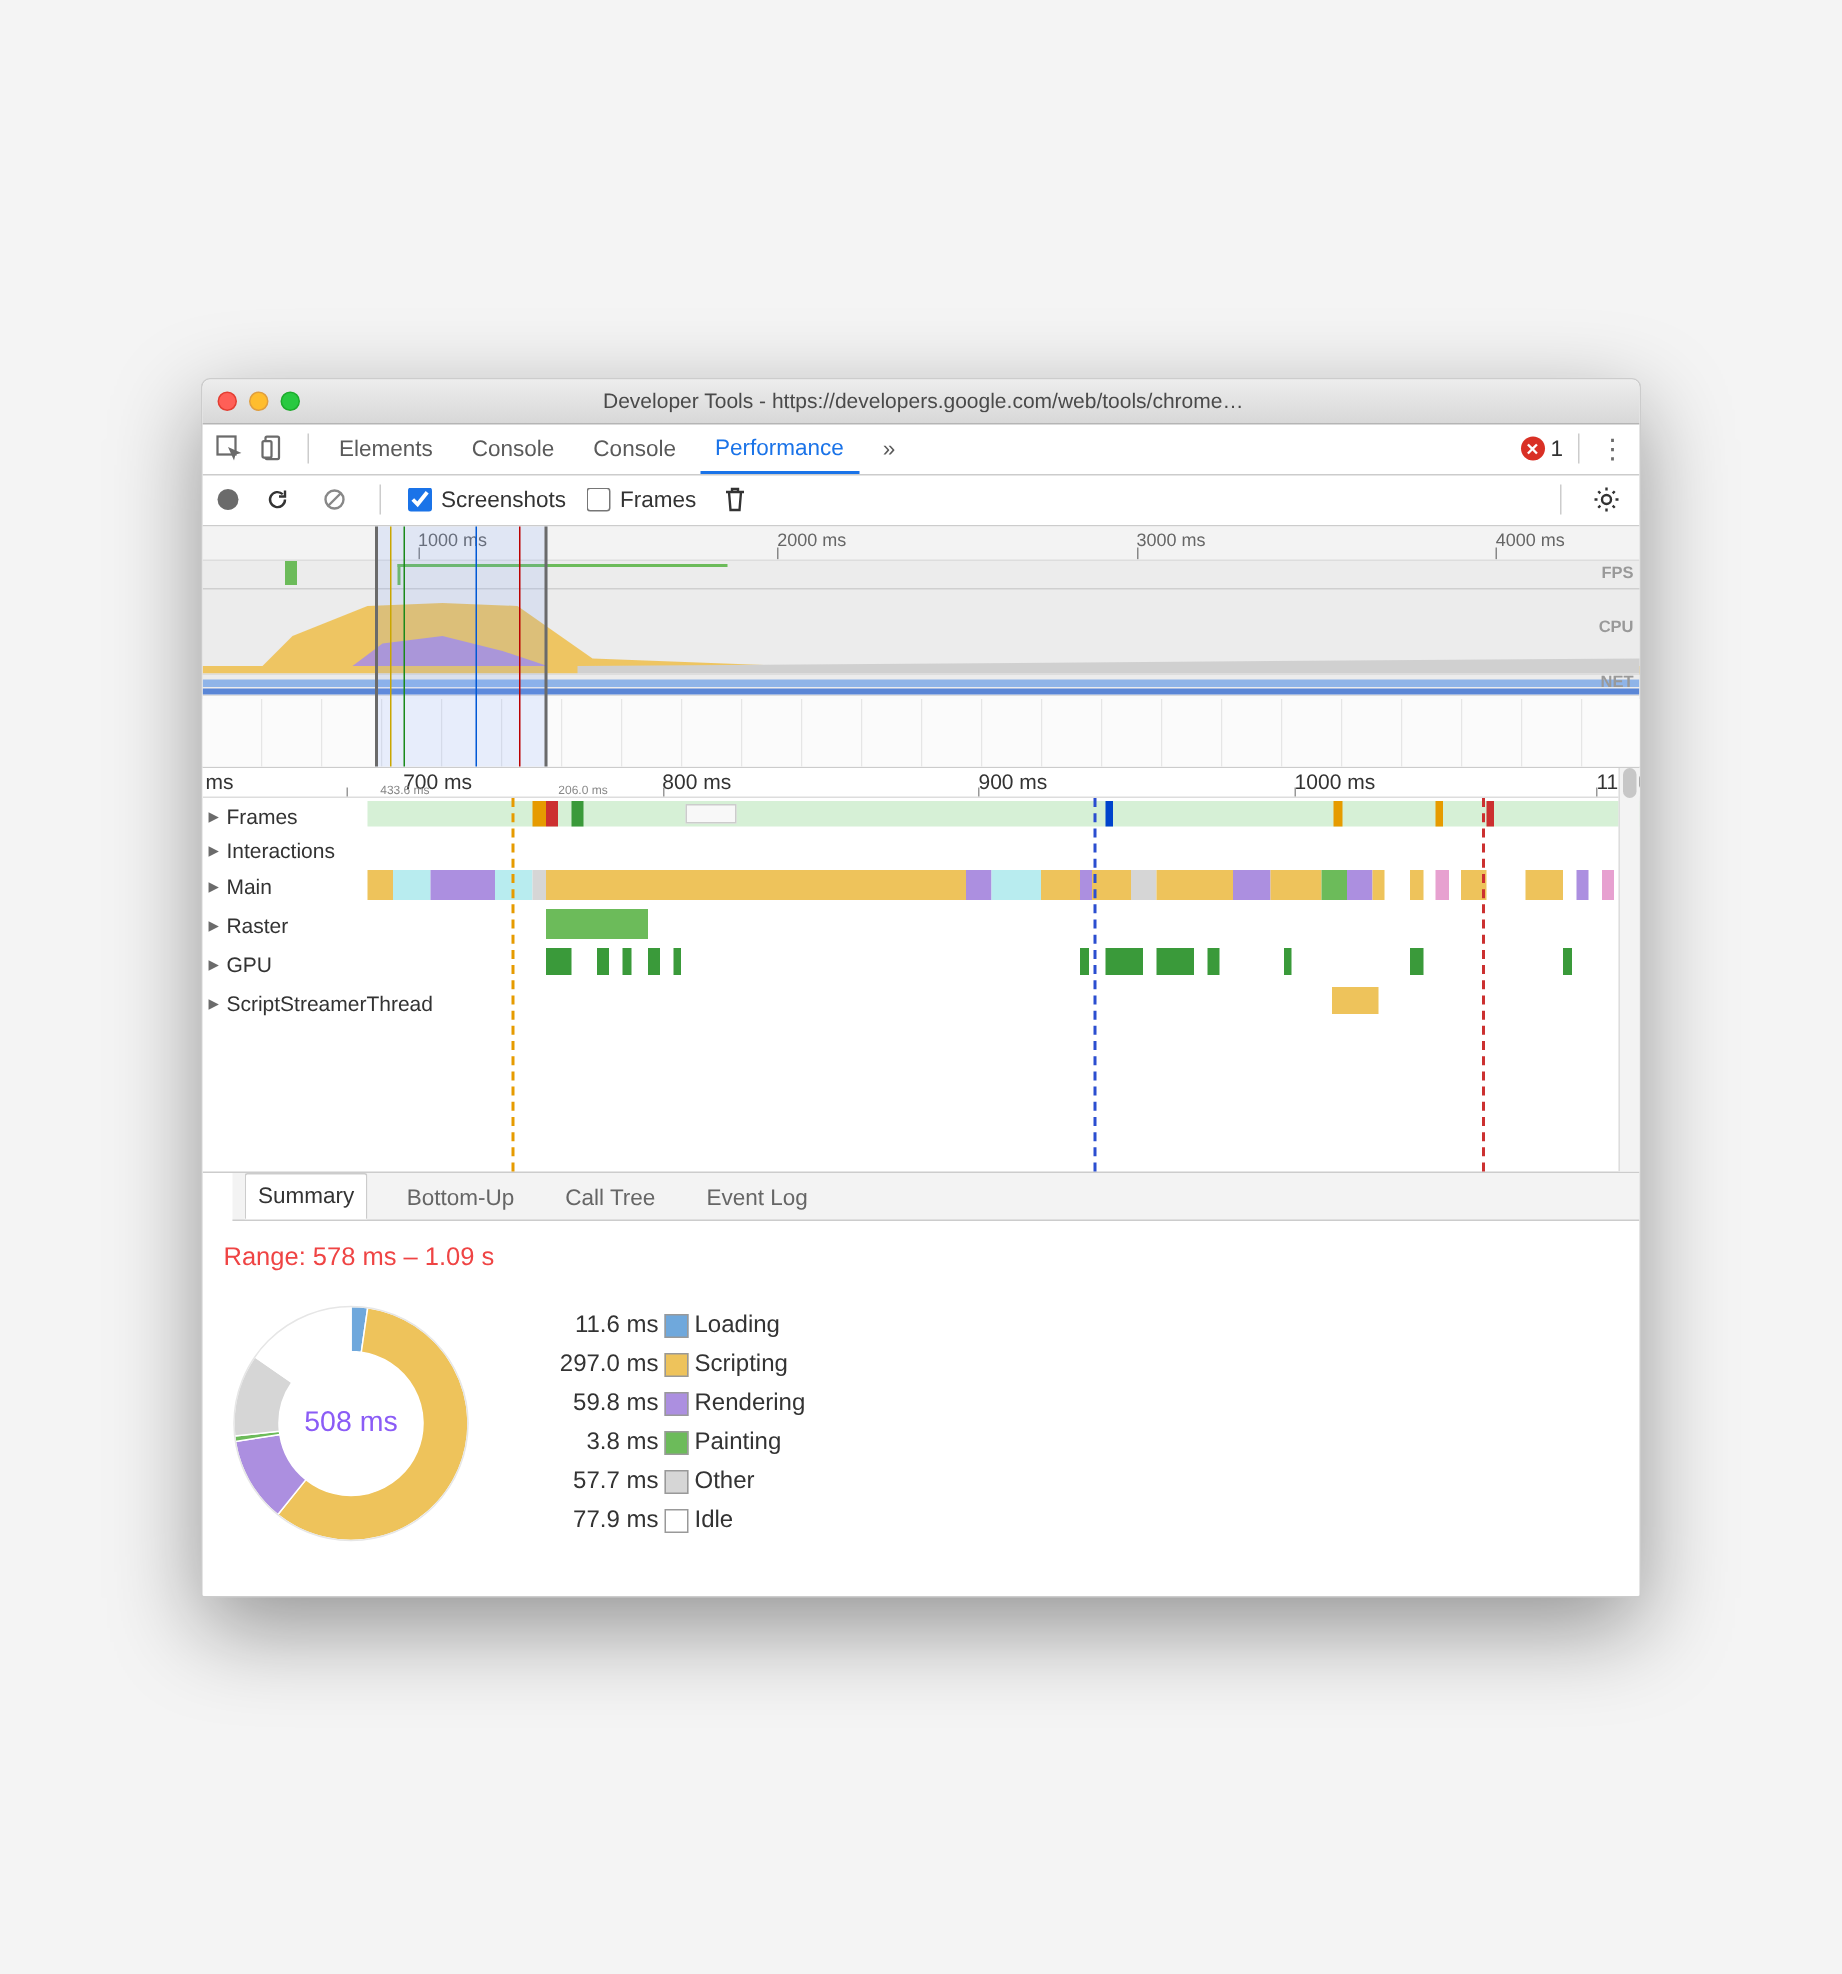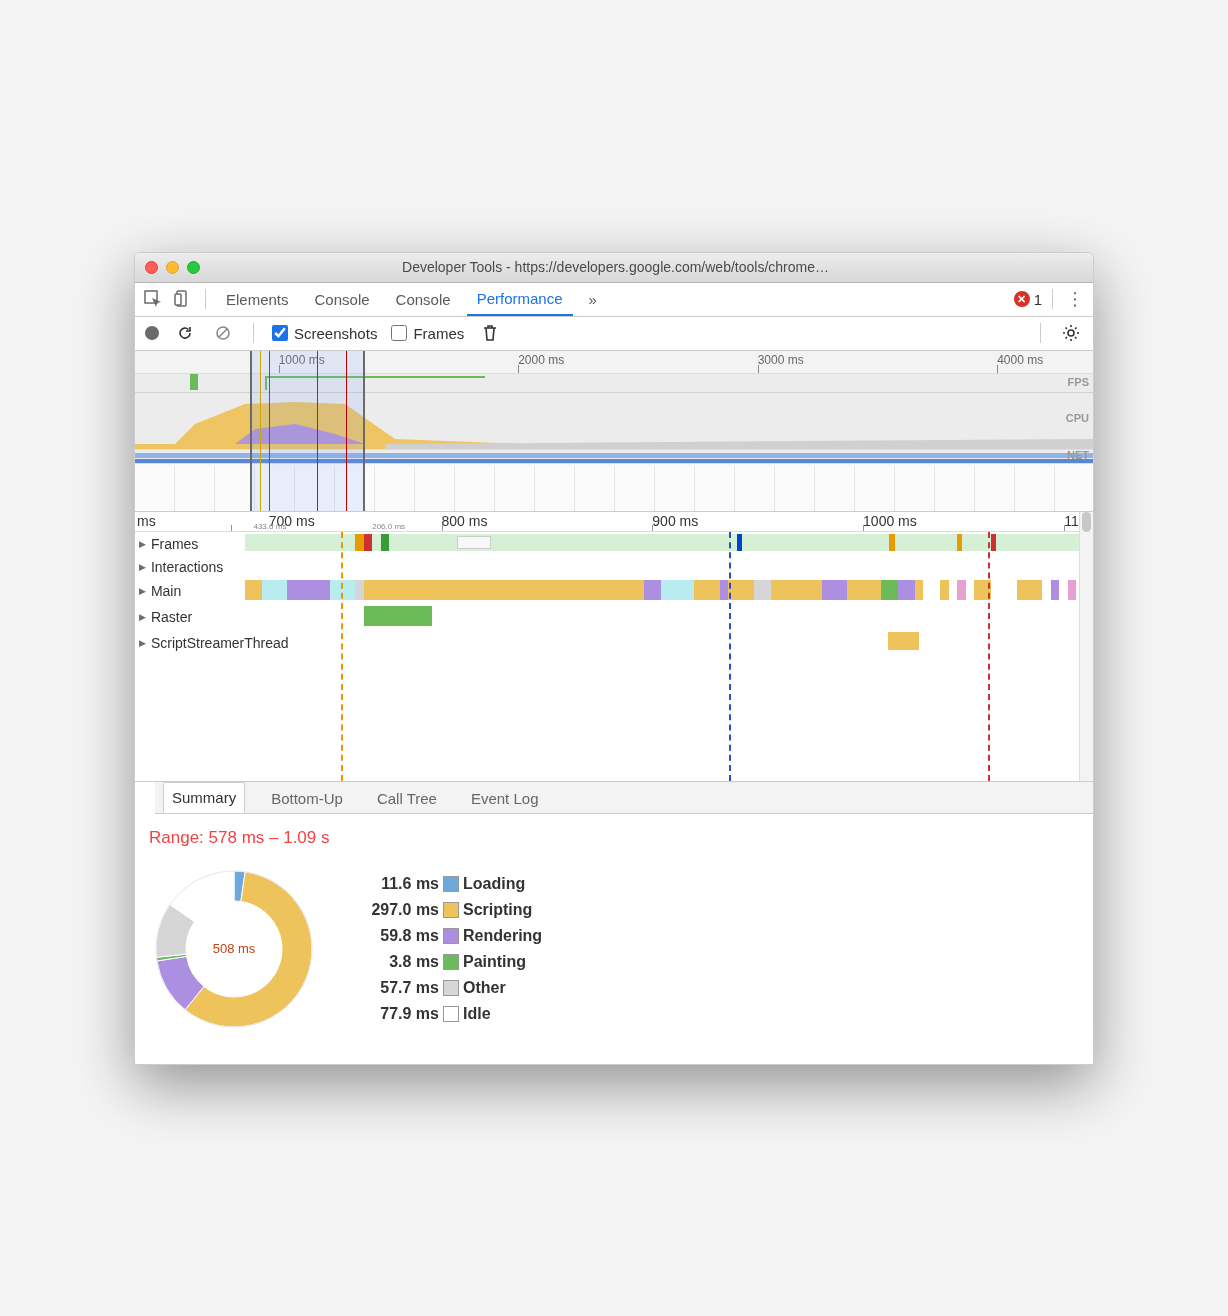--- a/index.html
+++ b/index.html
@@ -91,23 +91,23 @@
   .tiny-label{position:absolute; font-size:8px; color:#888; top:-10px;}
   
   .bottom-tabs{ height:32px; background:#f3f3f3; border-bottom:1px solid #ccc; display:flex; align-items:flex-end; padding:0 8px; gap:18px; font-size:15px;margin-left:20px;}
   .btab{ padding:6px 8px; color:#666; cursor:pointer;}
   .btab.active{ background:#fff; border:1px solid #ccc; border-bottom:1px solid #fff; color:#333; border-radius:2px 2px 0 0;}
   
   .summary { padding:14px 14px 30px; display:flex; flex-direction:column; gap:16px;}
   .range-line{ font-size:17px; color:#ef4444;}
   .sum-body{ display:flex; align-items:center; gap:30px;}
   .donut-wrap{ position:relative; width:170px; height:170px;}
-  .donut-center{ position:absolute; inset:0; display:flex; align-items:center; justify-content:center; font-size:13px; color:#c2410c;}
+  .donut-center{ position:absolute; inset:0; display:flex; align-items:center; justify-content:center; font-size:19px; color:#8b5cf6;}
   .legend{ display:flex; flex-direction:column; gap:8px; font-size:16px; color:#333;}
-  .legend-row{ display:flex; align-items:center; gap:4px;font-weight:bold;}
+  .legend-row{ display:flex; align-items:center; gap:4px;}
   .legend-row .ms{ width:90px; text-align:right;}
   .swatch{ width:16px; height:16px; border:1px solid #999;}
   svg{display:block;}
 </style>
 </head>
 <body>
 
 <div class="window">
 
   <div class="titlebar">
@@ -330,20 +330,40 @@
 
     <div class="flame-row" style="height:26px">
       <div class="row-label tri">
           <span>Raster</span>
         </div>
       <div class="canvas">
         <div class="bar" style="left:14%; width:8%; background:#6CBB5A; height:20px;"></div>
       </div>
     </div>
 
+    <div class="flame-row" style="height:26px">
+      <div class="row-label tri">
+          <span>GPU</span>
+        </div>
+      <div class="canvas" id="gpu-canvas">
+          <div class="bar" style="left: 14%; width: 2%; height: 18px; background: rgb(58, 154, 58);"></div>
+          <div class="bar" style="left: 18%; width: 1%; height: 18px; background: rgb(58, 154, 58);"></div>
+          <div class="bar" style="left: 20%; width: 0.7%; height: 18px; background: rgb(58, 154, 58);"></div>
+          <div class="bar" style="left: 22%; width: 1%; height: 18px; background: rgb(58, 154, 58);"></div>
+          <div class="bar" style="left: 24%; width: 0.7%; height: 18px; background: rgb(58, 154, 58);"></div>
+          <div class="bar" style="left: 56%; width: 0.7%; height: 18px; background: rgb(58, 154, 58);"></div>
+          <div class="bar" style="left: 58%; width: 2%; height: 18px; background: rgb(58, 154, 58);"></div>
+          <div class="bar" style="left: 60%; width: 1%; height: 18px; background: rgb(58, 154, 58);"></div>
+          <div class="bar" style="left: 62%; width: 3%; height: 18px; background: rgb(58, 154, 58);"></div>
+          <div class="bar" style="left: 66%; width: 1%; height: 18px; background: rgb(58, 154, 58);"></div>
+          <div class="bar" style="left: 72%; width: 0.7%; height: 18px; background: rgb(58, 154, 58);"></div>
+          <div class="bar" style="left: 82%; width: 1%; height: 18px; background: rgb(58, 154, 58);"></div>
+          <div class="bar" style="left: 94%; width: 0.7%; height: 18px; background: rgb(58, 154, 58);"></div>
+        </div>
+    </div>
 
     <div class="flame-row script-streamer">
       <div class="row-label tri" style="width:200px">
           <span>ScriptStreamerThread</span>
         </div>
       <div class="canvas">
         <div class="bar" style="left:73%; width:4%; background:#EEC35B; height:18px;"></div>
       </div>
     </div>
 

